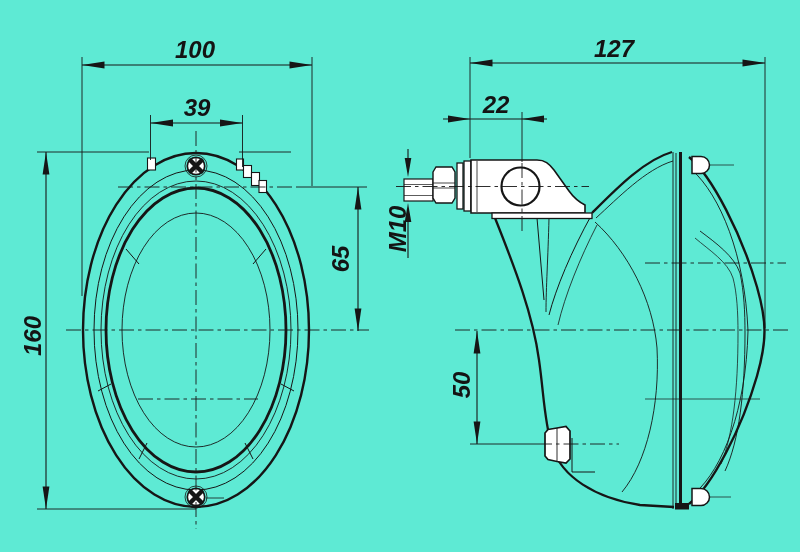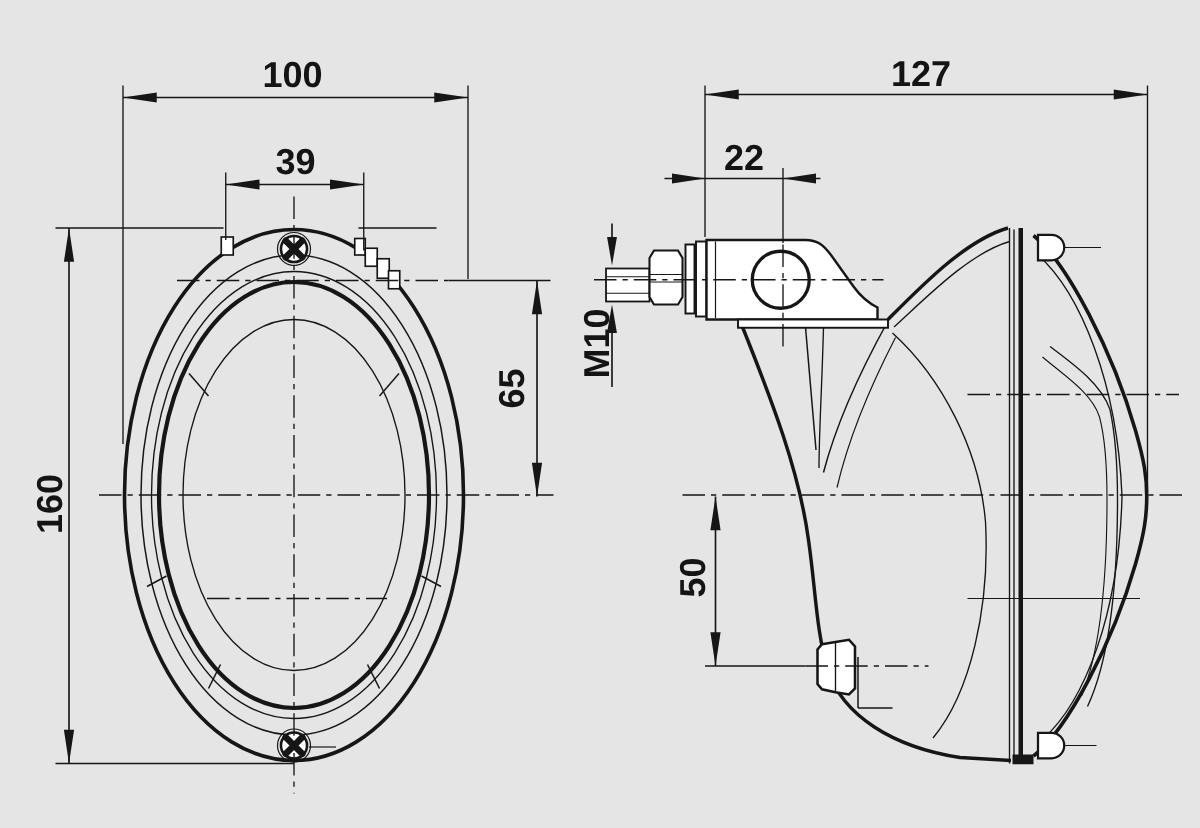--- a/index.html
+++ b/index.html
@@ -1,17 +1,17 @@
 <!DOCTYPE html>
 <html><head>
 <meta charset="utf-8">
 <style>
   html,body{margin:0;padding:0;background:#fff;}
-  .wrap{position:relative;width:800px;height:552px;background:#e5e5e5;overflow:hidden;
-        font-family:"Liberation Sans",sans-serif;}
+  .wrap{position:relative;width:800px;height:552px;background:#5eead4;overflow:hidden;
+        font-family:"Liberation Sans",sans-serif;font-style:italic;}
   svg{display:block;}
   .ln{stroke:#161616;fill:none;}
   .w{fill:#ffffff;stroke:#161616;}
   .cl{stroke:#161616;fill:none;stroke-width:.9;stroke-dasharray:15 4 3.5 4;}
   .thin{stroke-width:.9;}
   .t{fill:#141414;stroke:none;font-weight:700;font-size:24px;
      font-family:"Liberation Sans",sans-serif;text-anchor:middle;}
   .blk{fill:#161616;stroke:none;}
 </style>
 </head>

